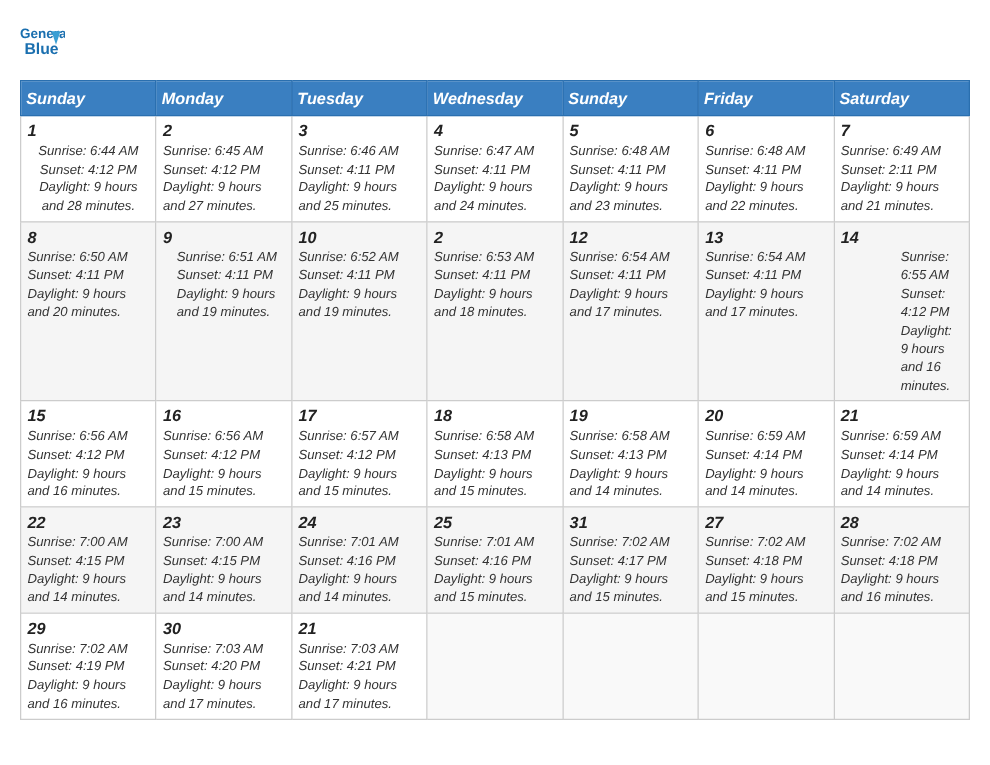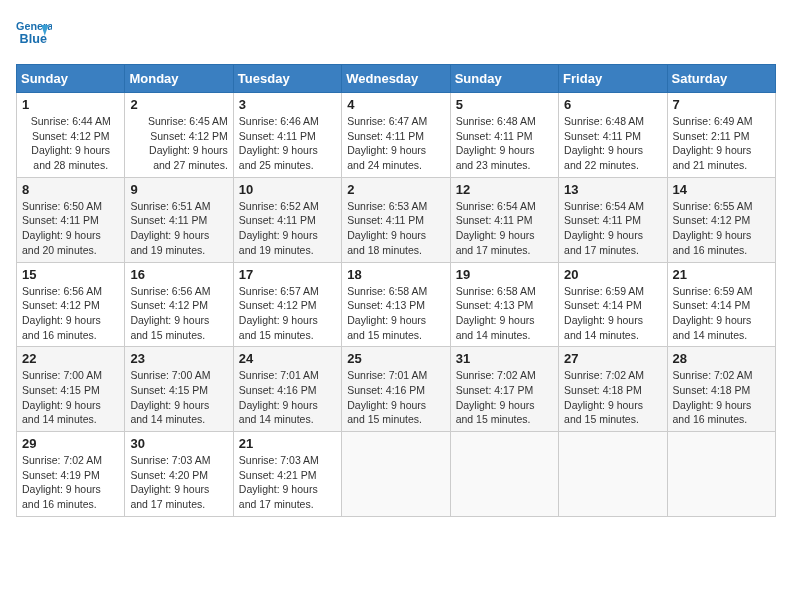--- a/index.html
+++ b/index.html
@@ -32,20 +32,21 @@
       color: #333;
     }
     .location {
       font-size: 14px;
       color: #555;
     }
     .calendar {
       width: 100%;
       border-collapse: collapse;
       font-size: 11px;
+      font-style: italic;
     }
     .calendar th {
       background: #3a7fc1;
       color: #fff;
       padding: 6px 4px;
       text-align: left;
       font-size: 13px;
       font-weight: bold;
       border: 1px solid #2a6faf;
     }
@@ -105,21 +106,21 @@
   <tr>
         <td>
           <span class="day-num">1</span>
           <div class="day-info" style="white-space: pre-line; text-align: center;">Sunrise: 6:44 AM
 Sunset: 4:12 PM
 Daylight: 9 hours
 and 28 minutes.</div>
         </td>
         <td>
           <span class="day-num">2</span>
-          <div class="day-info" style="white-space: pre-line; text-align: right;">Sunrise: 6:45 AM
+          <div class="day-info" style="white-space: pre-line;">Sunrise: 6:45 AM
 Sunset: 4:12 PM
 Daylight: 9 hours
 and 27 minutes.</div>
         </td>
         <td>
           <span class="day-num">3</span>
           <div class="day-info" style="white-space: pre-line;">Sunrise: 6:46 AM
 Sunset: 4:11 PM
 Daylight: 9 hours
 and 25 minutes.</div>
@@ -156,21 +157,21 @@
       <tr>
         <td>
           <span class="day-num">8</span>
           <div class="day-info" style="white-space: pre-line;">Sunrise: 6:50 AM
 Sunset: 4:11 PM
 Daylight: 9 hours
 and 20 minutes.</div>
         </td>
         <td>
           <span class="day-num">9</span>
-          <div class="day-info" style="white-space: pre-line;">Sunrise: 6:51 AM
+          <div class="day-info" style="white-space: pre-line; margin-left: 11px;">Sunrise: 6:51 AM
 Sunset: 4:11 PM
 Daylight: 9 hours
 and 19 minutes.</div>
         </td>
         <td>
           <span class="day-num">10</span>
           <div class="day-info" style="white-space: pre-line;">Sunrise: 6:52 AM
 Sunset: 4:11 PM
 Daylight: 9 hours
 and 19 minutes.</div>
@@ -191,21 +192,21 @@
         </td>
         <td>
           <span class="day-num">13</span>
           <div class="day-info" style="white-space: pre-line;">Sunrise: 6:54 AM
 Sunset: 4:11 PM
 Daylight: 9 hours
 and 17 minutes.</div>
         </td>
         <td>
           <span class="day-num">14</span>
-          <div class="day-info" style="white-space: pre-line;">Sunrise: 6:55 AM
+          <div class="day-info" style="white-space: pre-line; margin-left: 48px;">Sunrise: 6:55 AM
 Sunset: 4:12 PM
 Daylight: 9 hours
 and 16 minutes.</div>
         </td>
       </tr>
       <tr>
         <td>
           <span class="day-num">15</span>
           <div class="day-info" style="white-space: pre-line;">Sunrise: 6:56 AM
 Sunset: 4:12 PM

